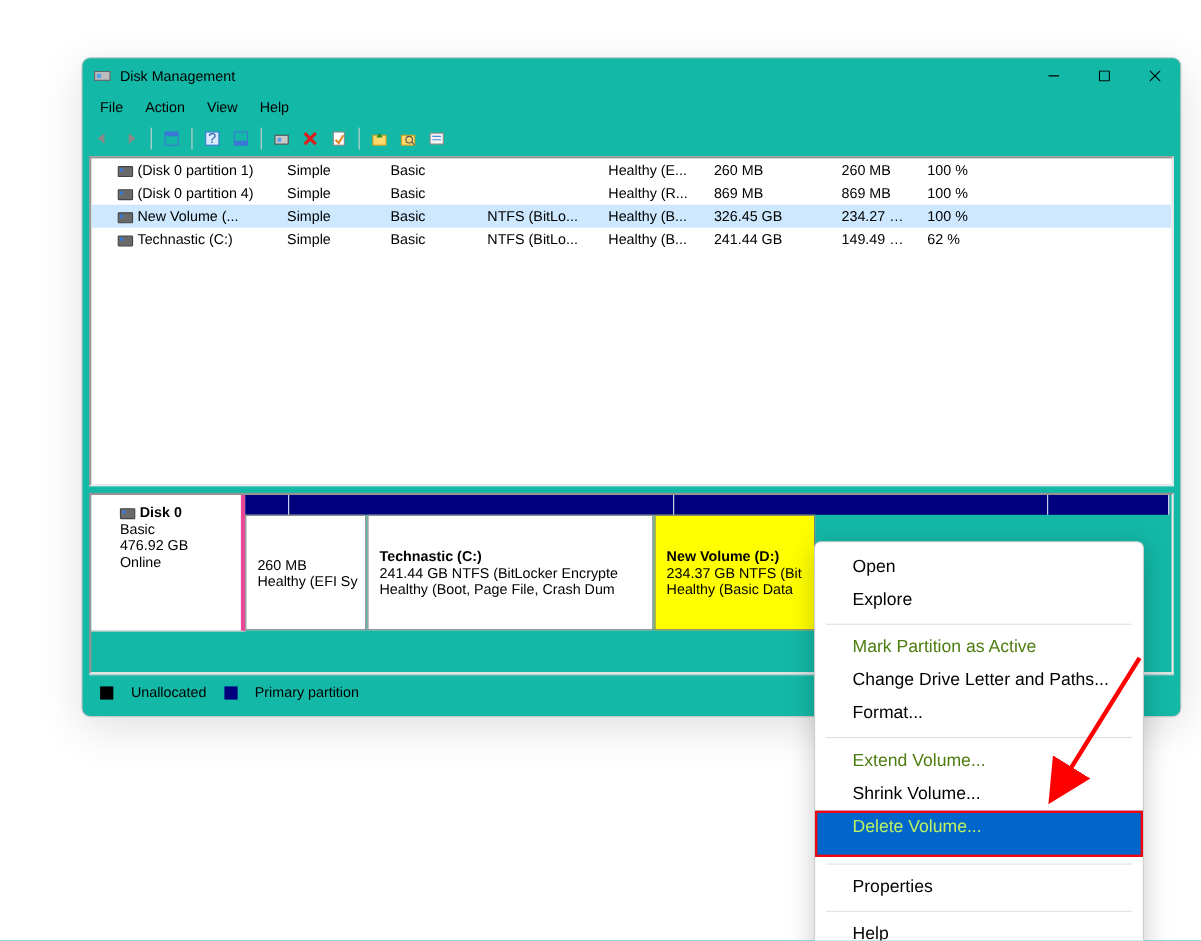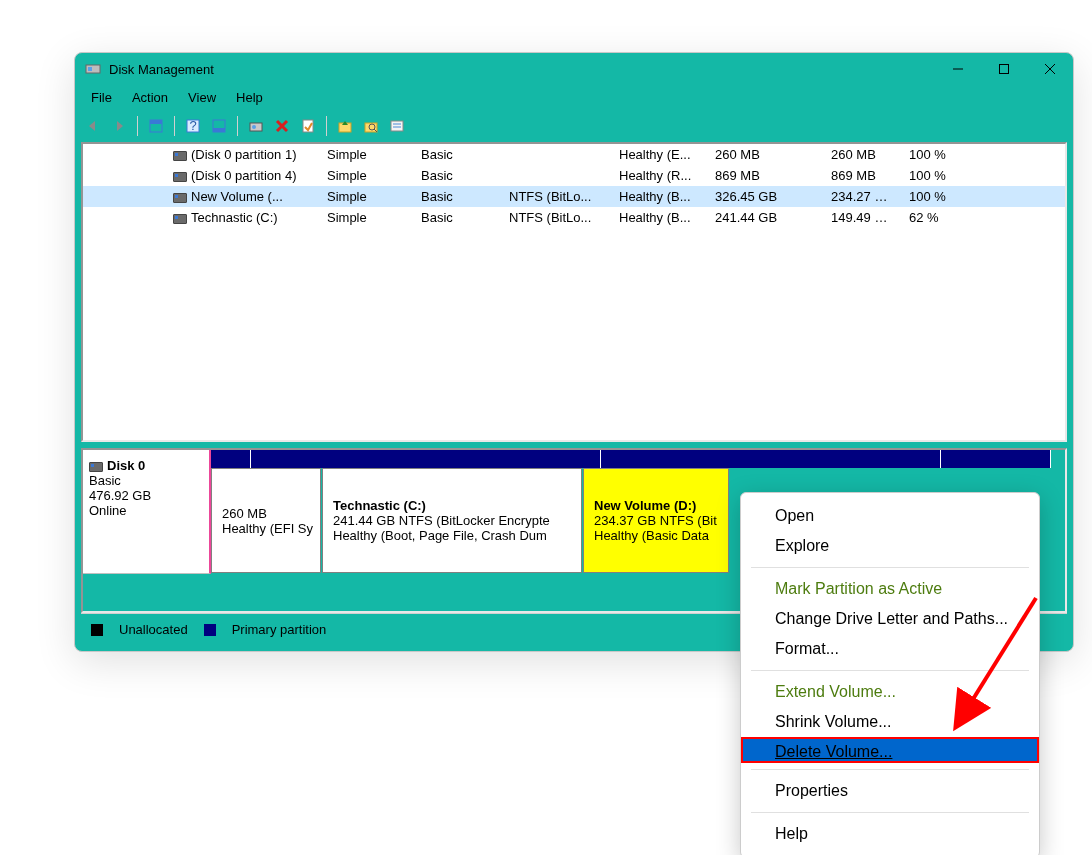--- a/index.html
+++ b/index.html
@@ -21,31 +21,31 @@
 .menubar .item { padding: 3px 10px; cursor: default; }
 
 .toolbar { display: flex; align-items: center; padding: 2px 6px 4px; gap: 2px; }
 .toolbar .btn { width: 24px; height: 24px; display: flex; align-items: center; justify-content: center; cursor: default; }
 .toolbar .sep { width: 1px; height: 20px; background: #d0d0d0; margin: 0 4px; }
 
 .grid-area { border: 2px inset #e8e8e8; margin: 0 6px; flex: 0 0 300px; background: #fff; overflow: hidden; }
 .grid-header { display: flex; background: linear-gradient(#fdfdfd,#f3f3f3); border-bottom: 1px solid #d6d6d6; }
 .grid-header .col { padding: 4px 8px; border-right: 1px solid #e0e0e0; font-size: 13px; text-align:left; }
 .grid-rows { }
-.grid-row { display: flex; padding: 2px 4px; justify-content: center; }
+.grid-row { display: flex; padding: 2px 16px; }
 .grid-row .cell { padding: 1px 8px; font-size: 13px; white-space: nowrap; overflow: hidden; text-overflow: ellipsis; }
 .grid-row.selected { background: #cde8ff; }
 .disk-icon { display:inline-block; width:14px; height:10px; background:#6a6a6a; border:1px solid #444; border-radius:1px; vertical-align:middle; margin-right:4px; position:relative; }
 .disk-icon::after { content:''; position:absolute; left:1px; top:1px; width:3px; height:3px; background:#3a78d6; }
 
 .c0{width:154px;} .c1{width:94px;} .c2{width:88px;} .c3{width:110px;} .c4{width:96px;} .c5{width:116px;} .c6{width:78px;} .c7{width:82px;}
 
 .bottom-panel { margin: 6px 6px 0; border: 2px inset #e8e8e8; flex: 1; }
 .disk-row { display: flex; height: 124px; }
-.disk-info { width: 128px; padding: 8px 6px; border-right: 2px solid #ec4899; background:#fff; border-bottom:1px solid #c0c0c0;}
+.disk-info { width: 140px; padding: 8px 26px; border-right: 4px solid #ec4899; background:#fff; border-bottom:1px solid #c0c0c0;}
 .disk-info .label { font-weight: bold; }
 .disk-parts { flex: 1; display:flex; flex-direction:column; }
 .parts-bar { height:18px; display:flex; }
 .parts-bar .bar { background:#00007f; border-right:1px solid #fff;}
 .parts-boxes { flex:1; display:flex; }
 .part-box { border:1px solid #808080; margin:0 1px 1px 0; padding:8px 10px; background:#fff; overflow:hidden; display:flex; flex-direction:column; justify-content:center; }
 .part-box.sel { background:#ffff00; }
 .part-box .pname { font-weight:bold; font-size:13px; }
 .part-box .pline { font-size:13px; white-space:nowrap; }
 
@@ -53,21 +53,21 @@
 .legend .sq { width:12px; height:12px; display:inline-block; }
 
 .context-menu {
   position:absolute; left:740px; top:492px; width:300px;
   background:#fff; border:1px solid #ccc; border-radius:6px;
   box-shadow: 0 6px 24px rgba(0,0,0,0.22);
   padding:8px 0; z-index:10;
 }
 .context-menu .mi { padding:6px 28px 6px 34px; font-size:16px; cursor:default; }
 .context-menu .mi.disabled { color:#4d7c0f; }
-.context-menu .mi.highlight { background:#0066cc; color:#000000; border:2px solid #ff0000; padding:4px 26px 0 32px;text-decoration:underline;}
+.context-menu .mi.highlight { background:#0066cc; color:#bef264; border:2px solid #ff0000; padding:4px 26px 16px 32px;}
 .context-menu .msep { height:1px; background:#e0e0e0; margin:6px 10px; }
 
 .arrow { position:absolute; left:952px; top:588px; z-index:11; pointer-events:none; }
 </style>
 </head>
 <body>
 
 <div class="window">
 
   <div class="titlebar">

